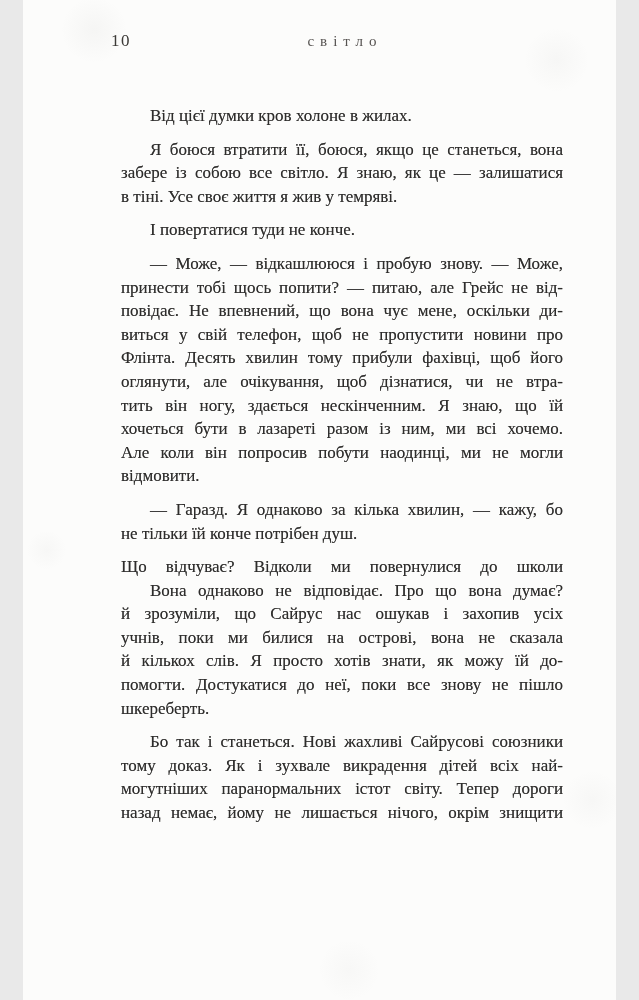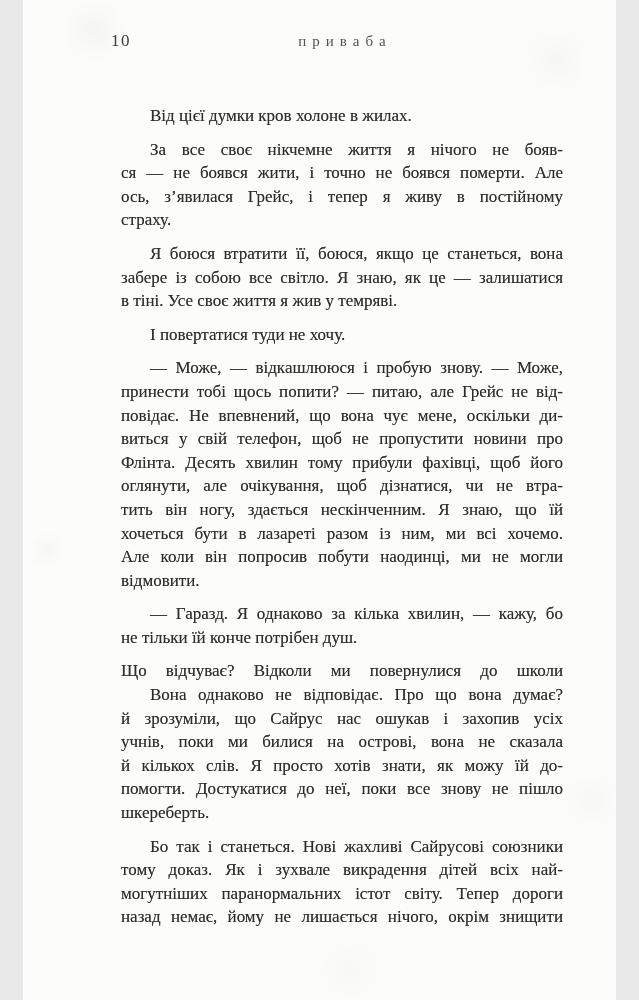--- a/index.html
+++ b/index.html
@@ -66,39 +66,33 @@
     -moz-text-align-last: left;
   }
   .line em { font-style: italic; }
 </style>
 </head>
 <body>
 
 <div class="page">
   <div>
     <span class="page-num">10</span>
-    <span class="running-title">приваба</span>
+    <span class="running-title">світло</span>
   </div>
   <div class="body-text">
       <div class="paragraph">
         <div class="line first last">Від цієї думки кров холоне в жилах.</div>
-      </div>
-      <div class="paragraph">
-        <div class="line first">За все своє нікчемне життя я нічого не бояв-</div>
-        <div class="line">ся — не боявся жити, і точно не боявся померти. Але</div>
-        <div class="line">ось, з’явилася Грейс, і тепер я живу в постійному</div>
-        <div class="line last">страху.</div>
       </div>
       <div class="paragraph">
         <div class="line first">Я боюся втратити її, боюся, якщо це станеться, вона</div>
         <div class="line">забере із собою все світло. Я знаю, як це — залишатися</div>
         <div class="line last">в тіні. Усе своє життя я жив у темряві.</div>
       </div>
       <div class="paragraph">
-        <div class="line first last">І повертатися туди не хочу.</div>
+        <div class="line first last">І повертатися туди не конче.</div>
       </div>
       <div class="paragraph">
         <div class="line first">— Може, — відкашлююся і пробую знову. — Може,</div>
         <div class="line">принести тобі щось попити? — питаю, але Грейс не від-</div>
         <div class="line">повідає. Не впевнений, що вона чує мене, оскільки ди-</div>
         <div class="line">виться у свій телефон, щоб не пропустити новини про</div>
         <div class="line">Флінта. Десять хвилин тому прибули фахівці, щоб його</div>
         <div class="line">оглянути, але очікування, щоб дізнатися, чи не втра-</div>
         <div class="line">тить він ногу, здається нескінченним. Я знаю, що їй</div>
         <div class="line">хочеться бути в лазареті разом із ним, ми всі хочемо.</div>

